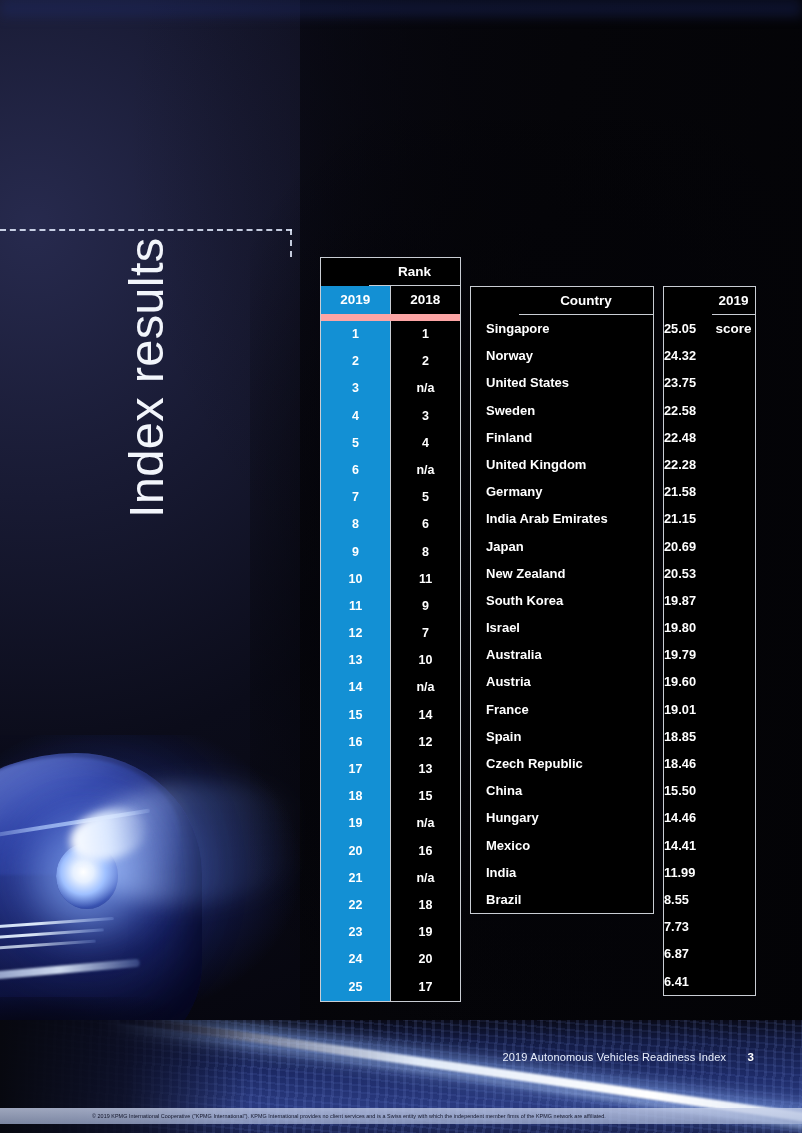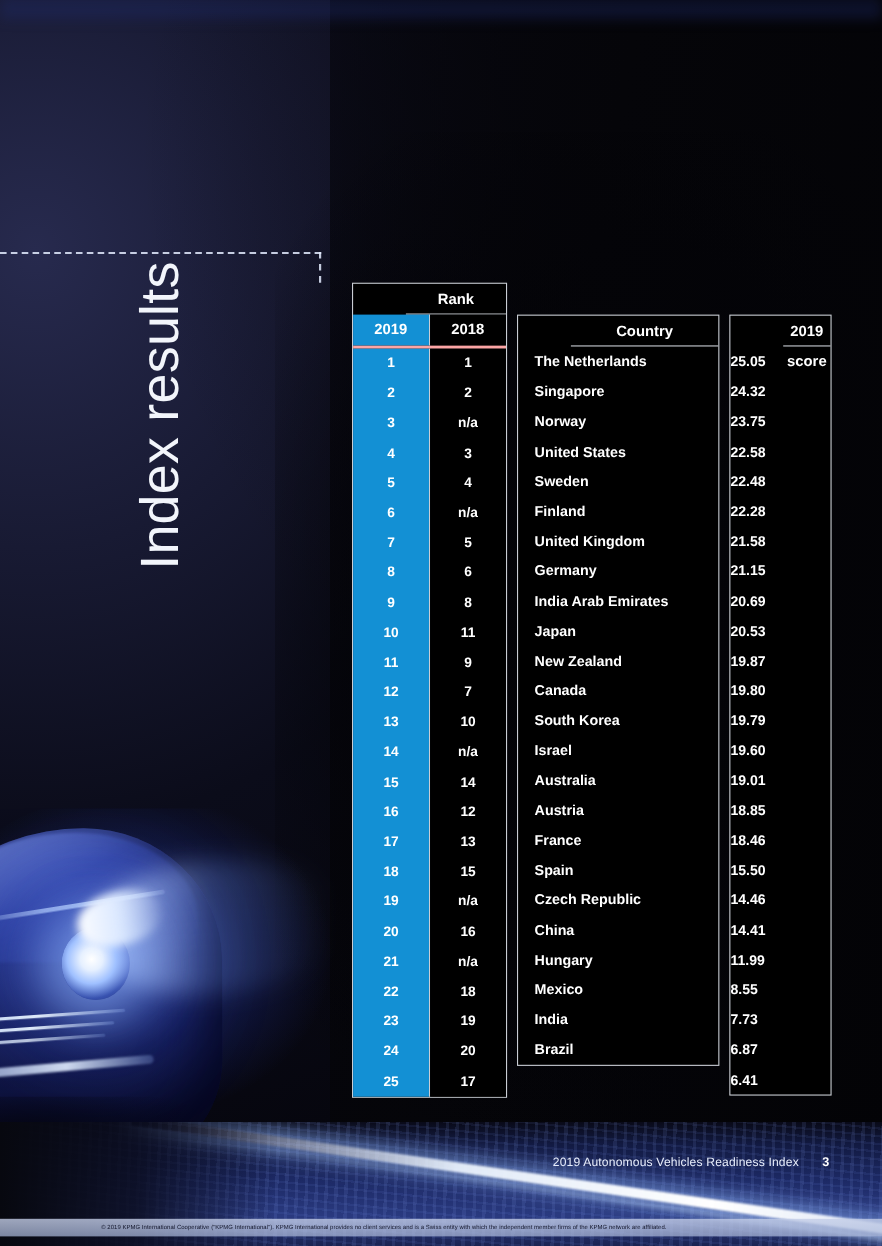--- a/index.html
+++ b/index.html
@@ -95,21 +95,21 @@
   
   .tables{position:absolute;left:320px;top:257px;width:440px;}
   .blk{border:1px solid #c9cdd4;box-sizing:border-box;background:#000000;}
   .rank-blk{position:absolute;left:0;top:0;width:141px;}
   .ctry-blk{position:absolute;left:150px;top:29px;width:184px;}
   .score-blk{position:absolute;left:343px;top:29px;width:93px;}
 
   .hdr{height:28px;line-height:28px;text-align:center;color:#ffffff;
     font-size:13.5px;font-weight:bold;box-sizing:border-box;margin-left:48px;}
   .rank-title{border-bottom:1px solid #c9cdd4;}
-  .rank-sub{display:flex;border-bottom:3px solid #fca5a5;}
+  .rank-sub{display:flex;border-bottom:7px solid #fca5a5;}
   .rank-sub>div{flex:1 1 50%;height:28px;line-height:28px;text-align:center;
     color:#ffffff;font-size:13.5px;font-weight:bold;box-sizing:border-box;}
   .c-2019{background:#1390d4;border-right:1px solid #c9cdd4;}
   .c-2018{background:#000000;}
 
   .rank-rows{display:flex;}
   .rank-col{flex:1 1 50%;}
   .rank-col.left{background:#1390d4;border-right:1px solid #c9cdd4;}
   .rank-col.right{background:#000000;}
   .cell{height:27.2px;line-height:27.2px;text-align:center;color:#ffffff;
@@ -233,32 +233,30 @@
             <div class="cell">19</div>
             <div class="cell">20</div>
             <div class="cell">17</div>
           </div>
       </div>
     </div>
 
     <div class="blk ctry-blk">
       <div class="hdr ctry-hdr">Country</div>
       <div class="ctry-rows" id="col-country">
-          <div class="cell">The Netherlands</div>
           <div class="cell">Singapore</div>
           <div class="cell">Norway</div>
           <div class="cell">United States</div>
           <div class="cell">Sweden</div>
           <div class="cell">Finland</div>
           <div class="cell">United Kingdom</div>
           <div class="cell">Germany</div>
           <div class="cell">India Arab Emirates</div>
           <div class="cell">Japan</div>
           <div class="cell">New Zealand</div>
-          <div class="cell">Canada</div>
           <div class="cell">South Korea</div>
           <div class="cell">Israel</div>
           <div class="cell">Australia</div>
           <div class="cell">Austria</div>
           <div class="cell">France</div>
           <div class="cell">Spain</div>
           <div class="cell">Czech Republic</div>
           <div class="cell">China</div>
           <div class="cell">Hungary</div>
           <div class="cell">Mexico</div>

